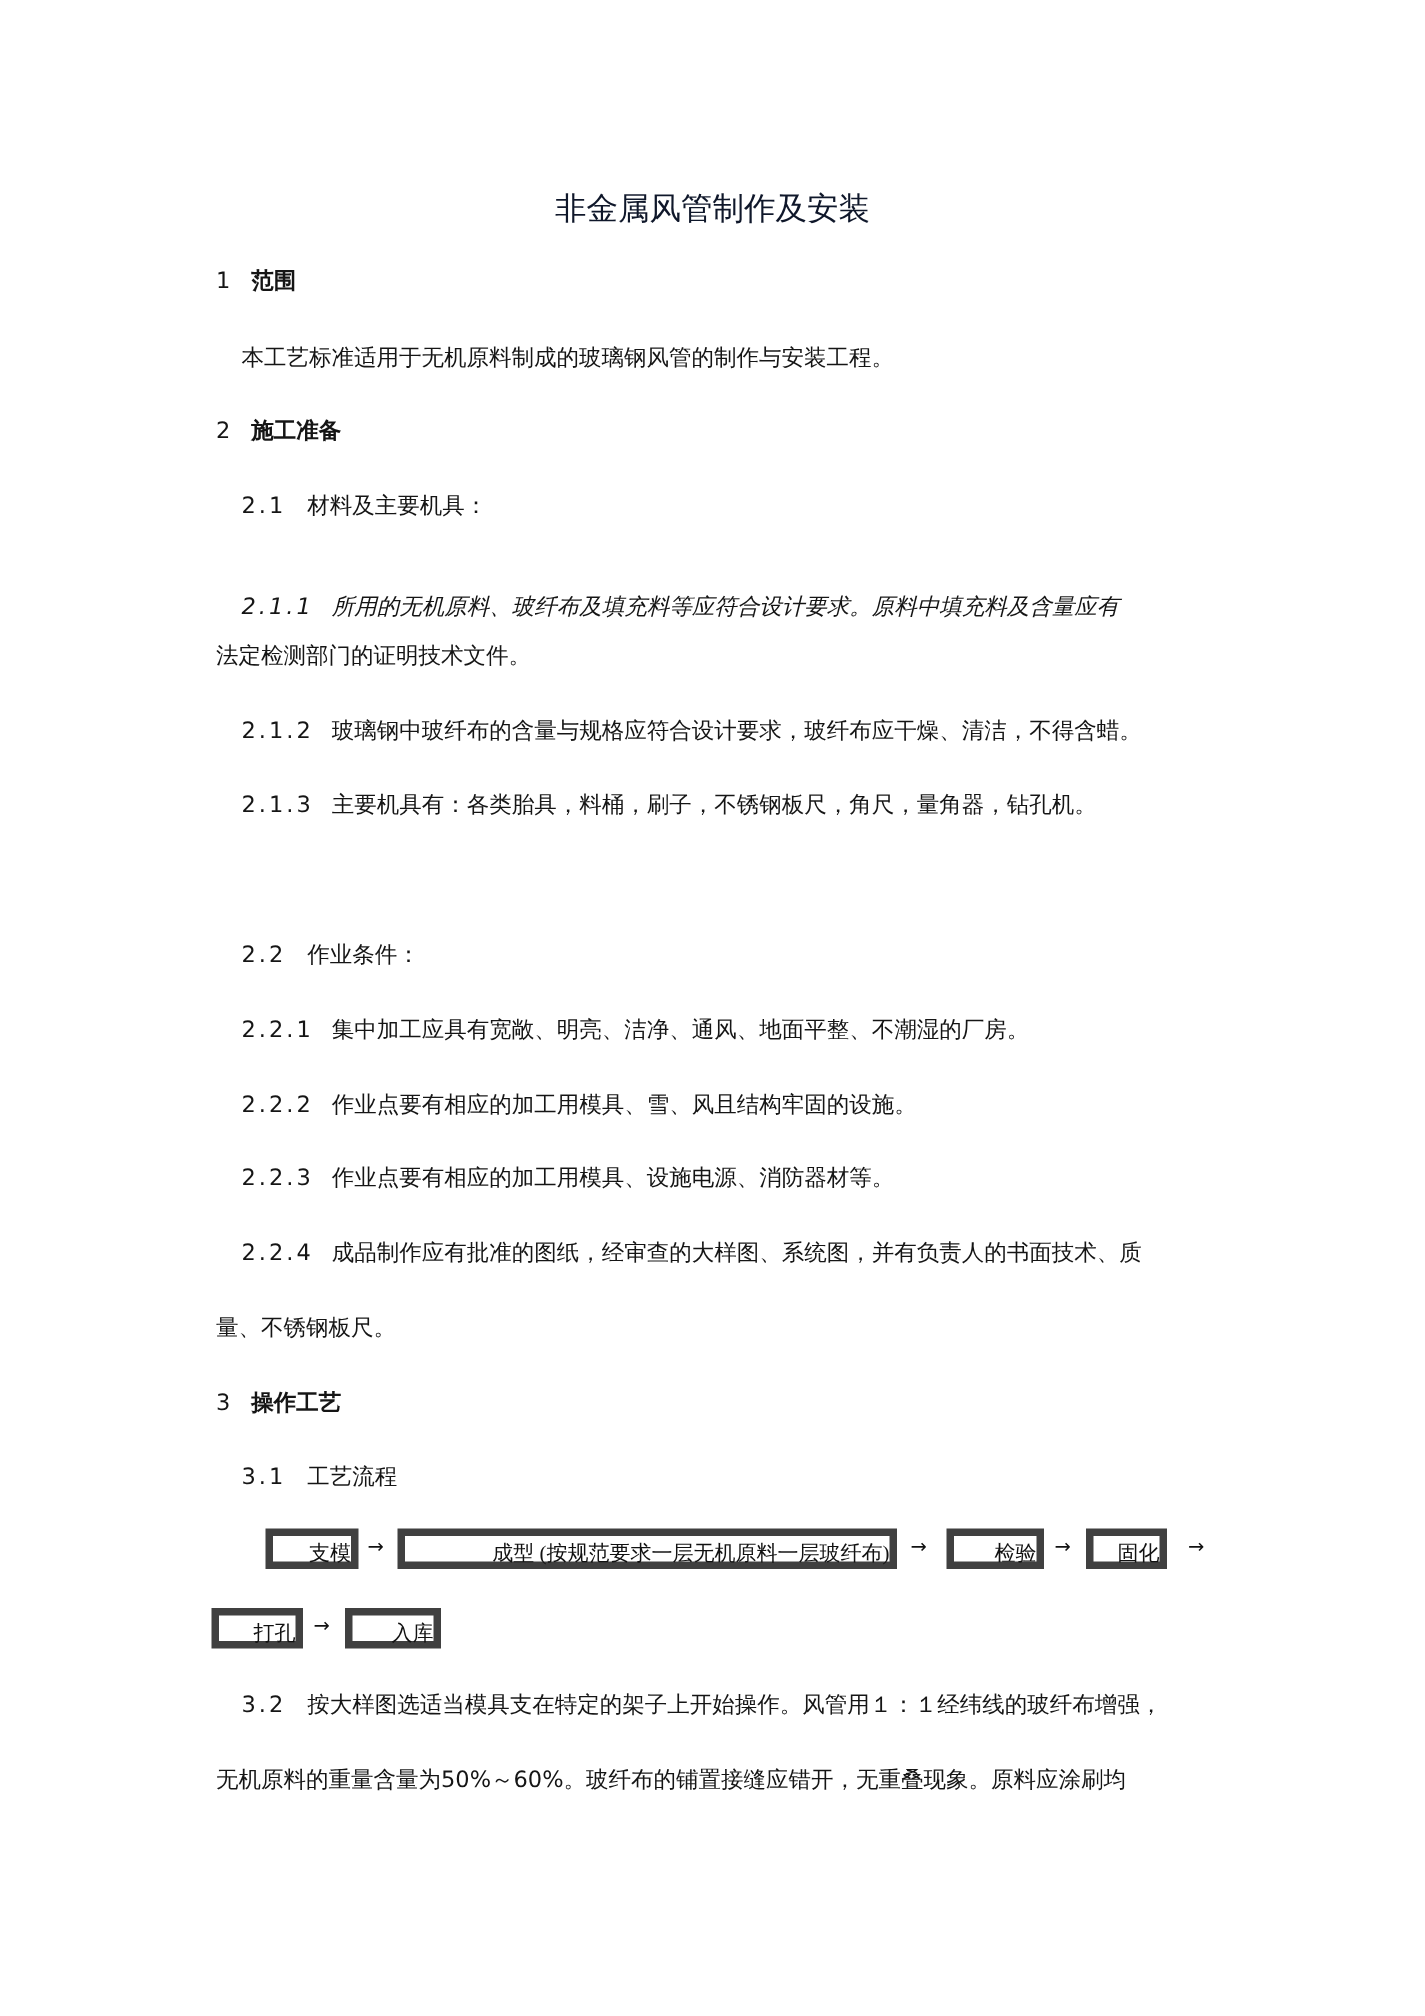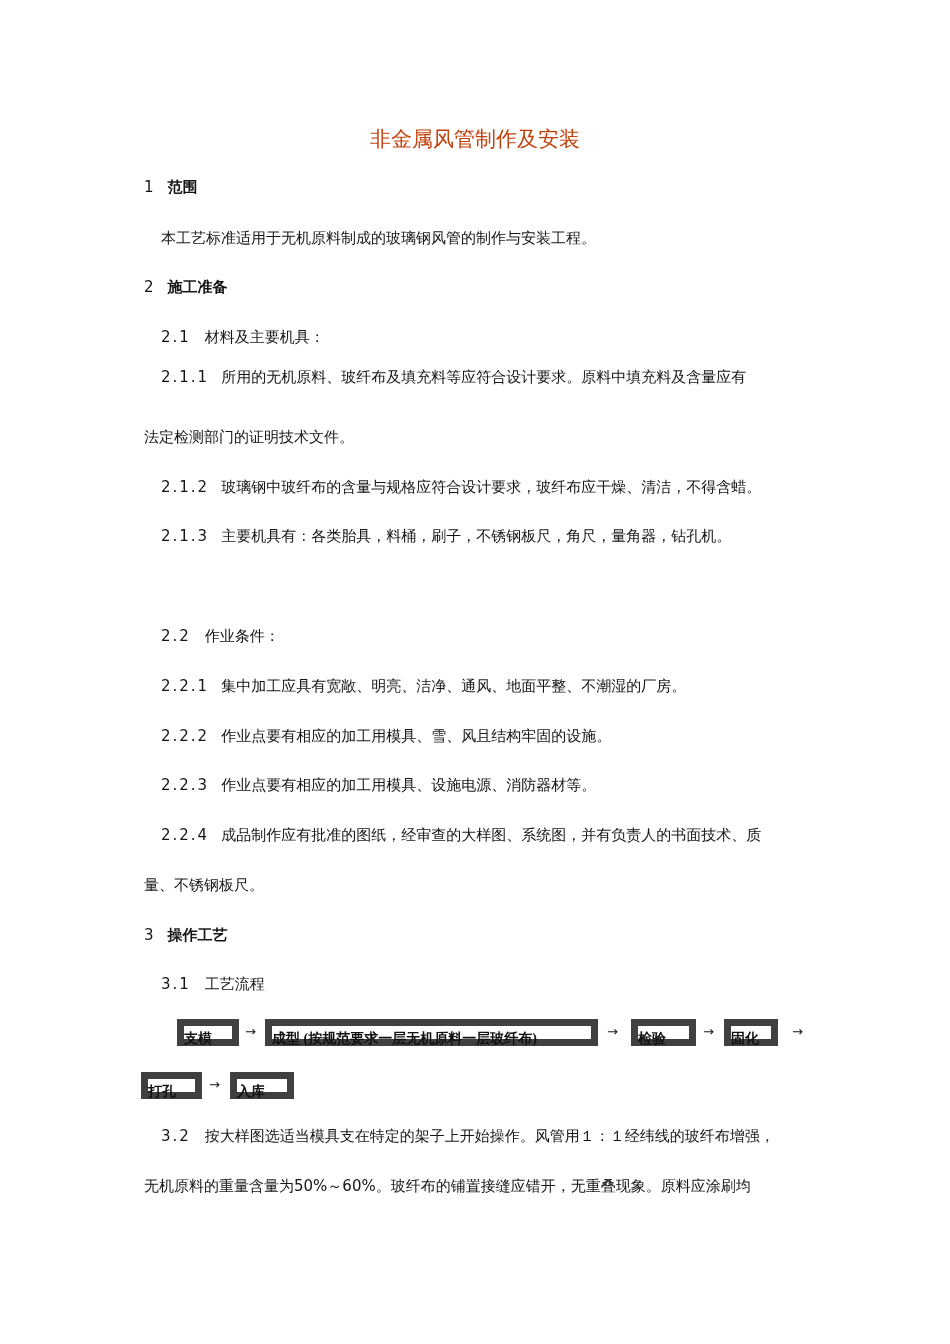--- a/index.html
+++ b/index.html
@@ -30,49 +30,48 @@
     }
     .title {
       position: absolute;
       left: 0;
       width: 950px;
       top: 126px;
       text-align: center;
       font-size: 21px;
       line-height: 26px;
       font-family: "DejaVu Serif", "Liberation Serif", serif;
-      color: #c2410c;
+      color: #0f172a;
     }
     .h1 {
       font-size: 15px;
       font-weight: bold;
     }
     .num {
       display: inline-block;
       letter-spacing: 2px;
     }
     .h1 .num { letter-spacing: 0; margin-right: 14px; font-weight: normal; }
     .sec .num { margin-right: 14px; }
     .sub .num { margin-right: 12px; }
     .serif {
       font-family: "Liberation Serif", "DejaVu Serif", serif;
     }
 
     
     .box {
       position: absolute;
       height: 27px;
-      border: 7px solid #404040;
+      border: 5px solid #404040;
       box-sizing: border-box;
       font-size: 14px;
       line-height: 25px;
-      text-align: left;
+      text-align: right;
       color: #111;
       background: #fff;
-      font-weight: bold;
     }
     .arrow {
       position: absolute;
       font-size: 13px;
       line-height: 14px;
       color: #111;
     }
   </style>
 </head>
 <body>
@@ -87,21 +86,21 @@
   <div class="line" style="left:161px; top:228px;">本工艺标准适用于无机原料制成的玻璃钢风管的制作与安装工程。</div>
 
   <div class="line h1" style="left:144px; top:277px;">
     <span class="num">2</span><span>施工准备</span>
   </div>
 
   <div class="line sec" style="left:161px; top:327px;">
     <span class="num">2.1</span><span>材料及主要机具：</span>
   </div>
 
-  <div class="line sub" style="left:161px; top:367px;">
+  <div class="line sub" style="left:161px; top:394px;font-style:italic;">
     <span class="num">2.1.1</span><span>所用的无机原料、玻纤布及填充料等应符合设计要求。原料中填充料及含量应有</span>
   </div>
   <div class="line" style="left:144px; top:427px;">法定检测部门的证明技术文件。</div>
 
   <div class="line sub" style="left:161px; top:477px;">
     <span class="num">2.1.2</span><span>玻璃钢中玻纤布的含量与规格应符合设计要求，玻纤布应干燥、清洁，不得含蜡。</span>
   </div>
 
   <div class="line sub" style="left:161px; top:526px;">
     <span class="num">2.1.3</span><span>主要机具有：各类胎具，料桶，刷子，不锈钢板尺，角尺，量角器，钻孔机。</span>

